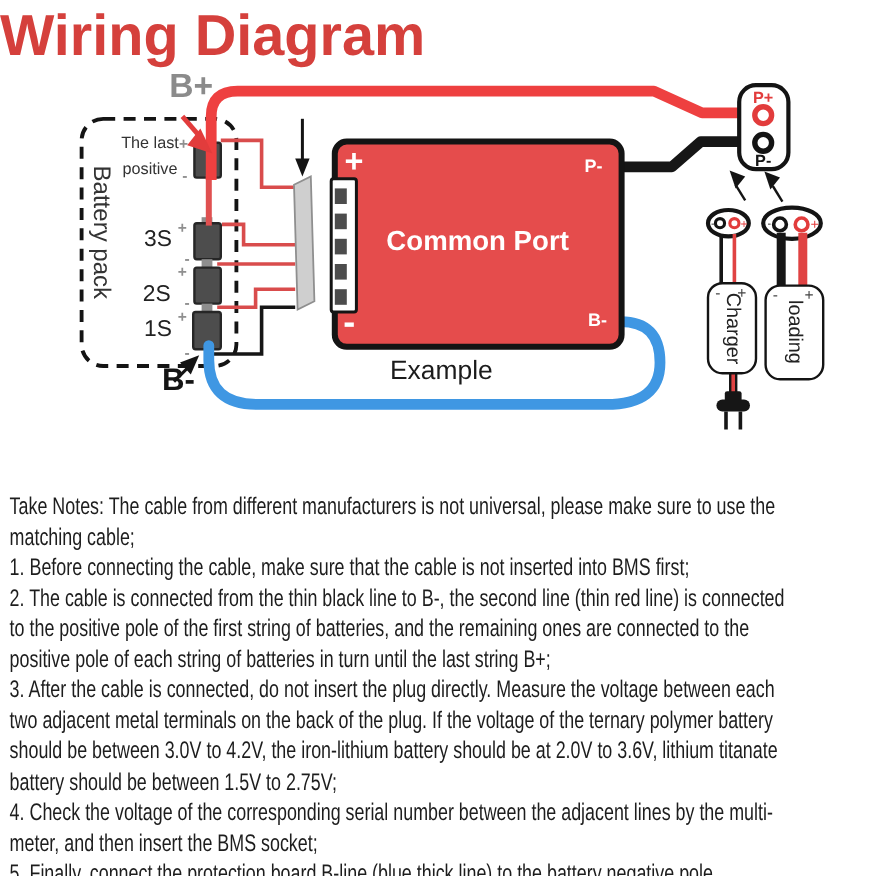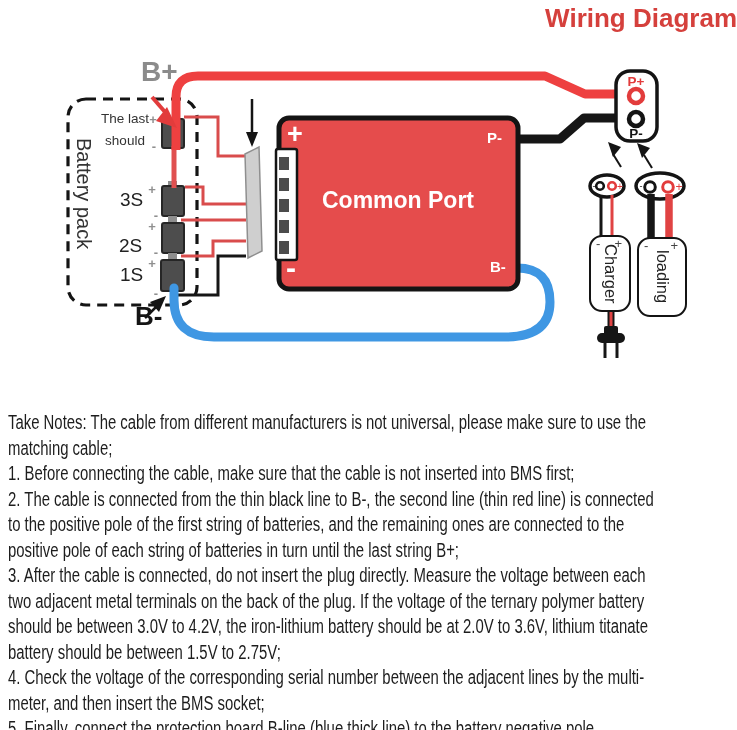--- a/index.html
+++ b/index.html
@@ -1,19 +1,19 @@
 <!DOCTYPE html>
 <html><head>
 <meta charset="utf-8">
 <style>
   html,body{margin:0;padding:0;background:#fff;}
   .page{position:relative;width:737px;height:730px;background:#ffffff;overflow:hidden;
         font-family:"Liberation Sans",sans-serif;}
   .abs{position:absolute;}
-  .title{left:0;top:3px;width:737px;text-align:right;font-size:26px;font-weight:700;
+  .title{left:0;top:3px;width:737px;text-align:left;font-size:48px;font-weight:700;
          color:#d5403c;letter-spacing:0px;}
   .bplus{left:141px;top:56px;font-size:28px;font-weight:700;color:#8b8b8b;}
   .bminus{left:135px;top:301px;font-size:26px;font-weight:700;color:#141414;}
   .lastbat{left:101px;top:108px;font-size:13.5px;color:#333;line-height:22px;text-align:center;}
   .cell-label{font-size:19px;color:#222;}
   .vtext{writing-mode:vertical-rl;text-orientation:mixed;}
   .battery-pack{left:72px;top:138px;height:155px;font-size:20px;color:#333;
                 display:flex;align-items:center;}
   .example{left:325px;top:296px;font-size:22px;color:#1b1b1b;}
   .devbox{background:#fff;border:2.5px solid #141414;border-radius:13px;
@@ -160,29 +160,30 @@
     </g>
   </svg>
 
   <div class="abs title">Wiring Diagram</div>
 
   <div class="abs bplus">B+</div>
   <div class="abs bminus">B-</div>
 
   <div class="abs lastbat">
     <div>The last</div>
-    <div>should</div>
+    <div>positive</div>
   </div>
 
   <div class="abs battery-pack vtext">Battery pack</div>
 
   <div class="abs cell-label" style="left:120px;top:189px;">3S</div>
   <div class="abs cell-label" style="left:119px;top:235px;">2S</div>
   <div class="abs cell-label" style="left:120px;top:264px;">1S</div>
 
+  <div class="abs example">Example</div>
 
   <div class="abs devbox charger-box">
     <span class="polarity pol-minus">-</span>
     <span class="polarity pol-plus">+</span>
     <span class="vtext">Charger</span>
   </div>
 
   <div class="abs devbox loading-box">
     <span class="polarity pol-minus">-</span>
     <span class="polarity pol-plus">+</span>

